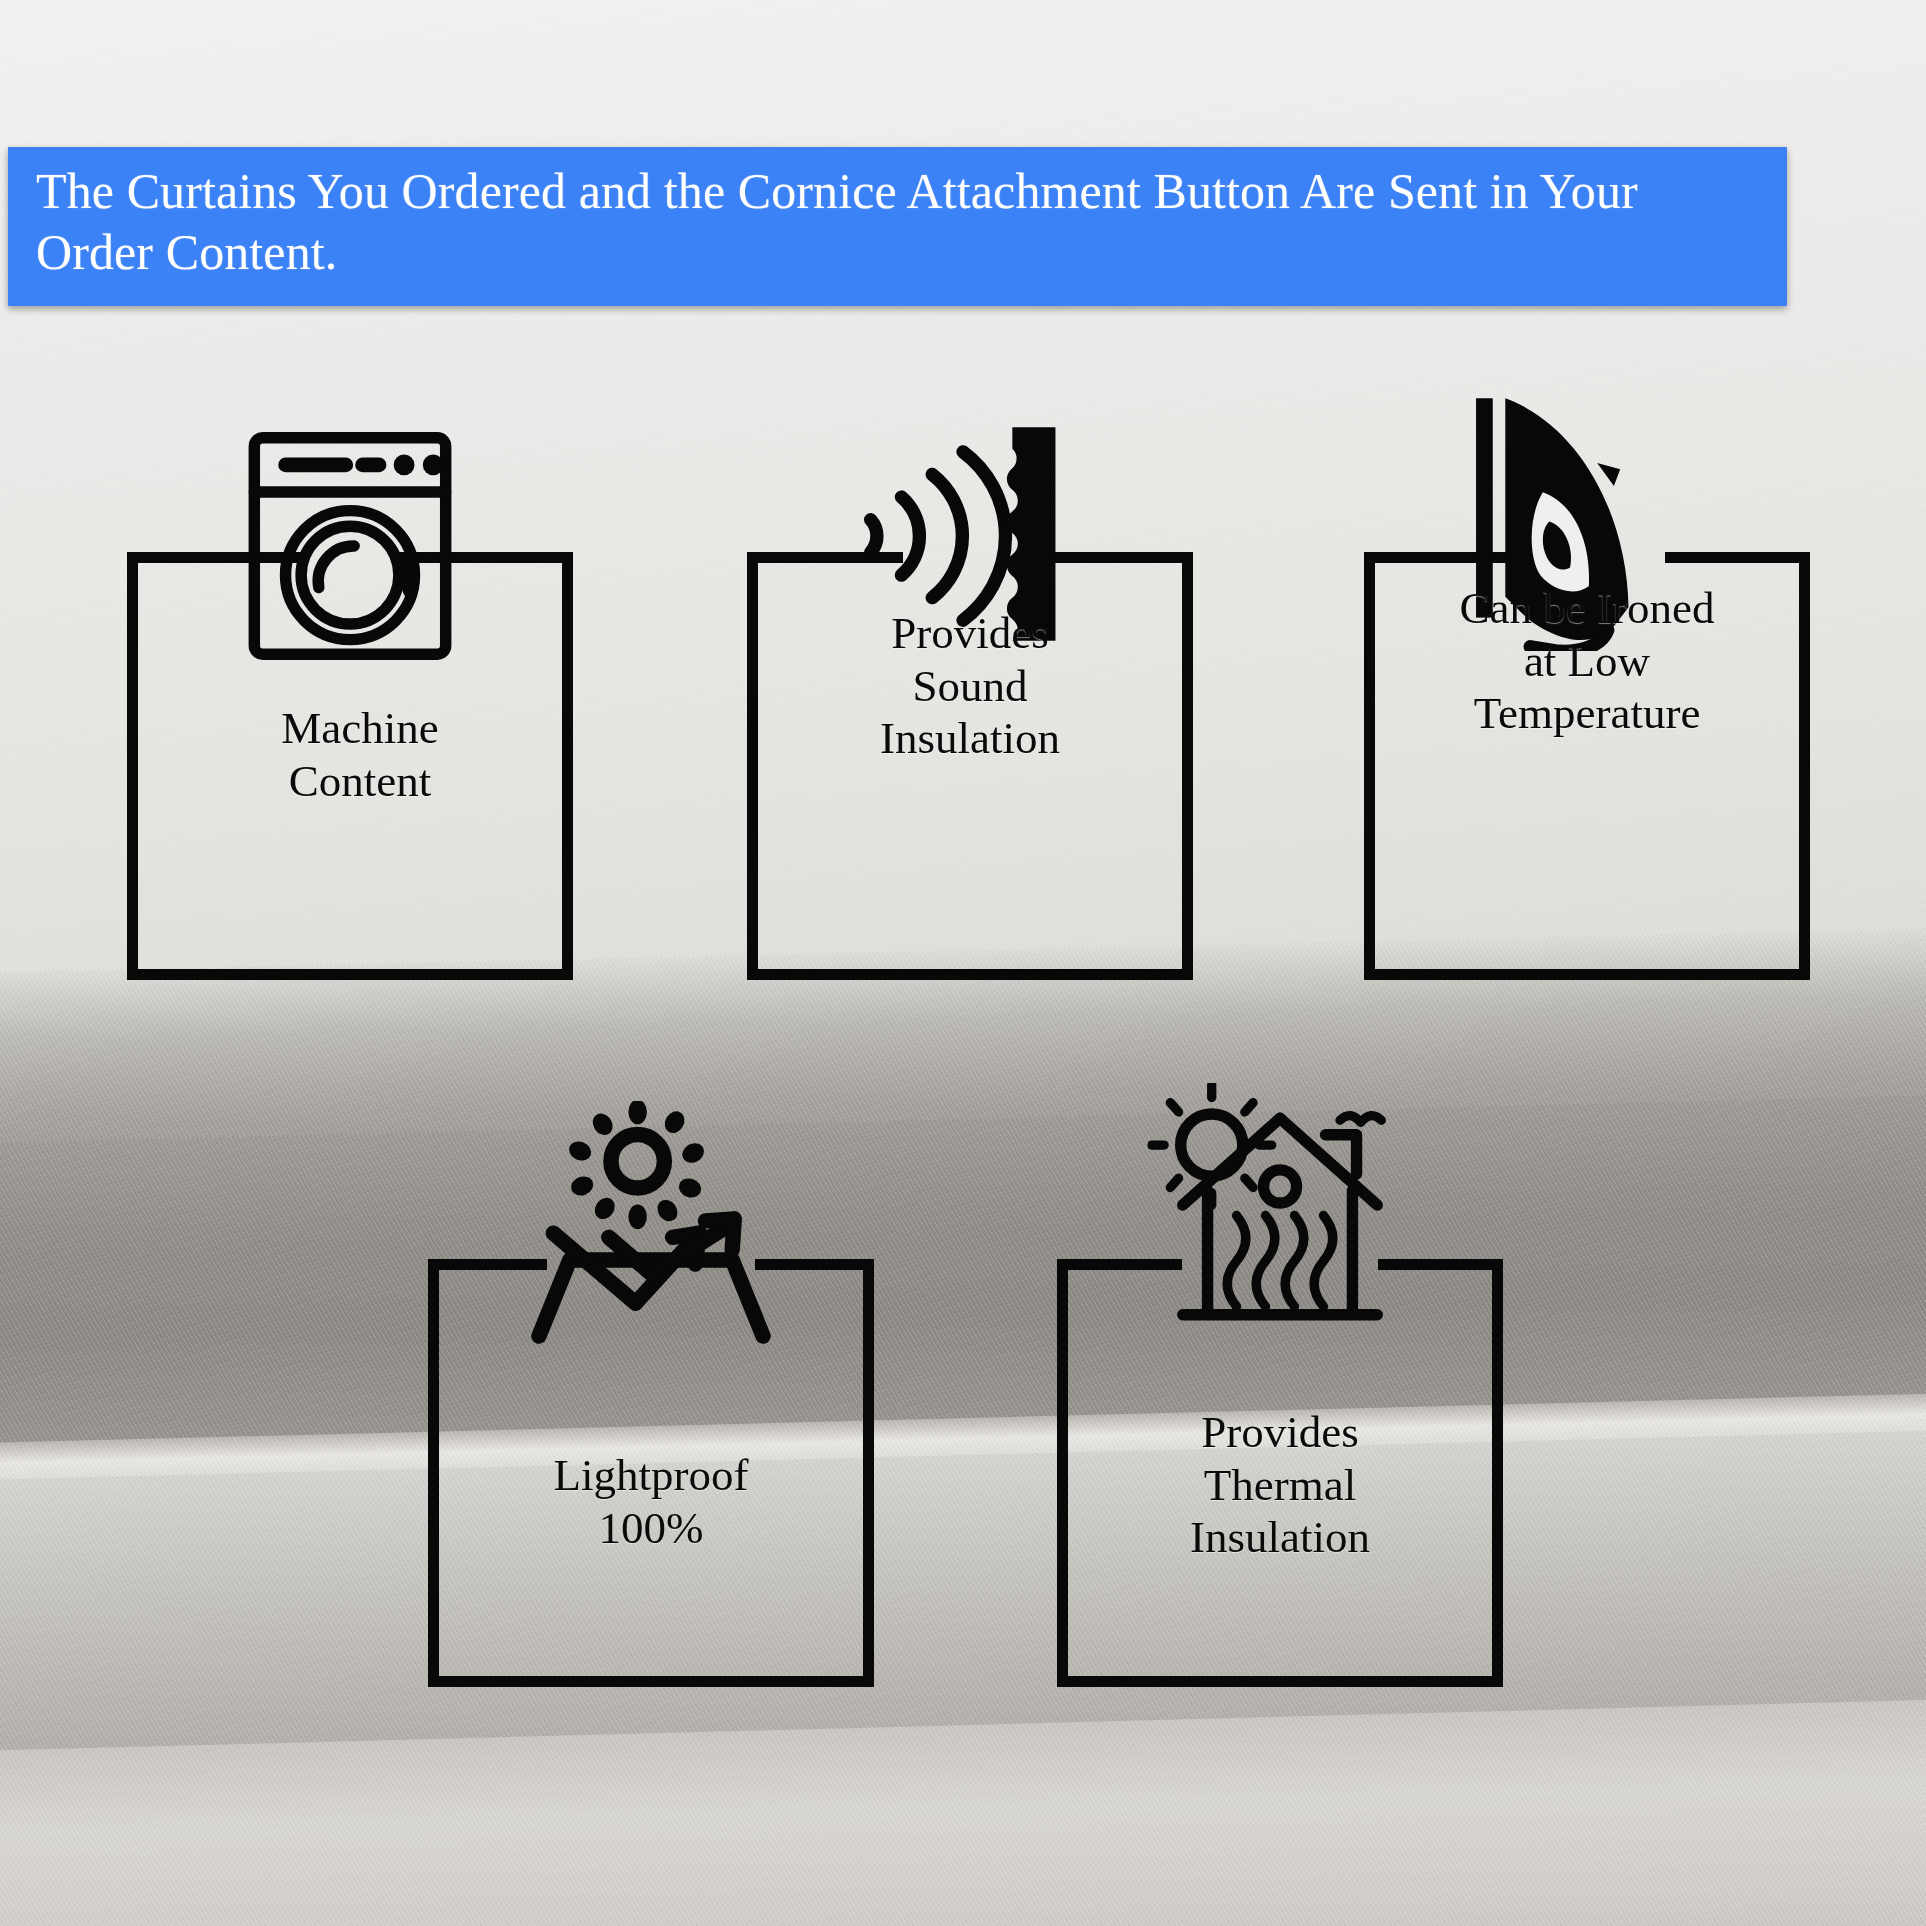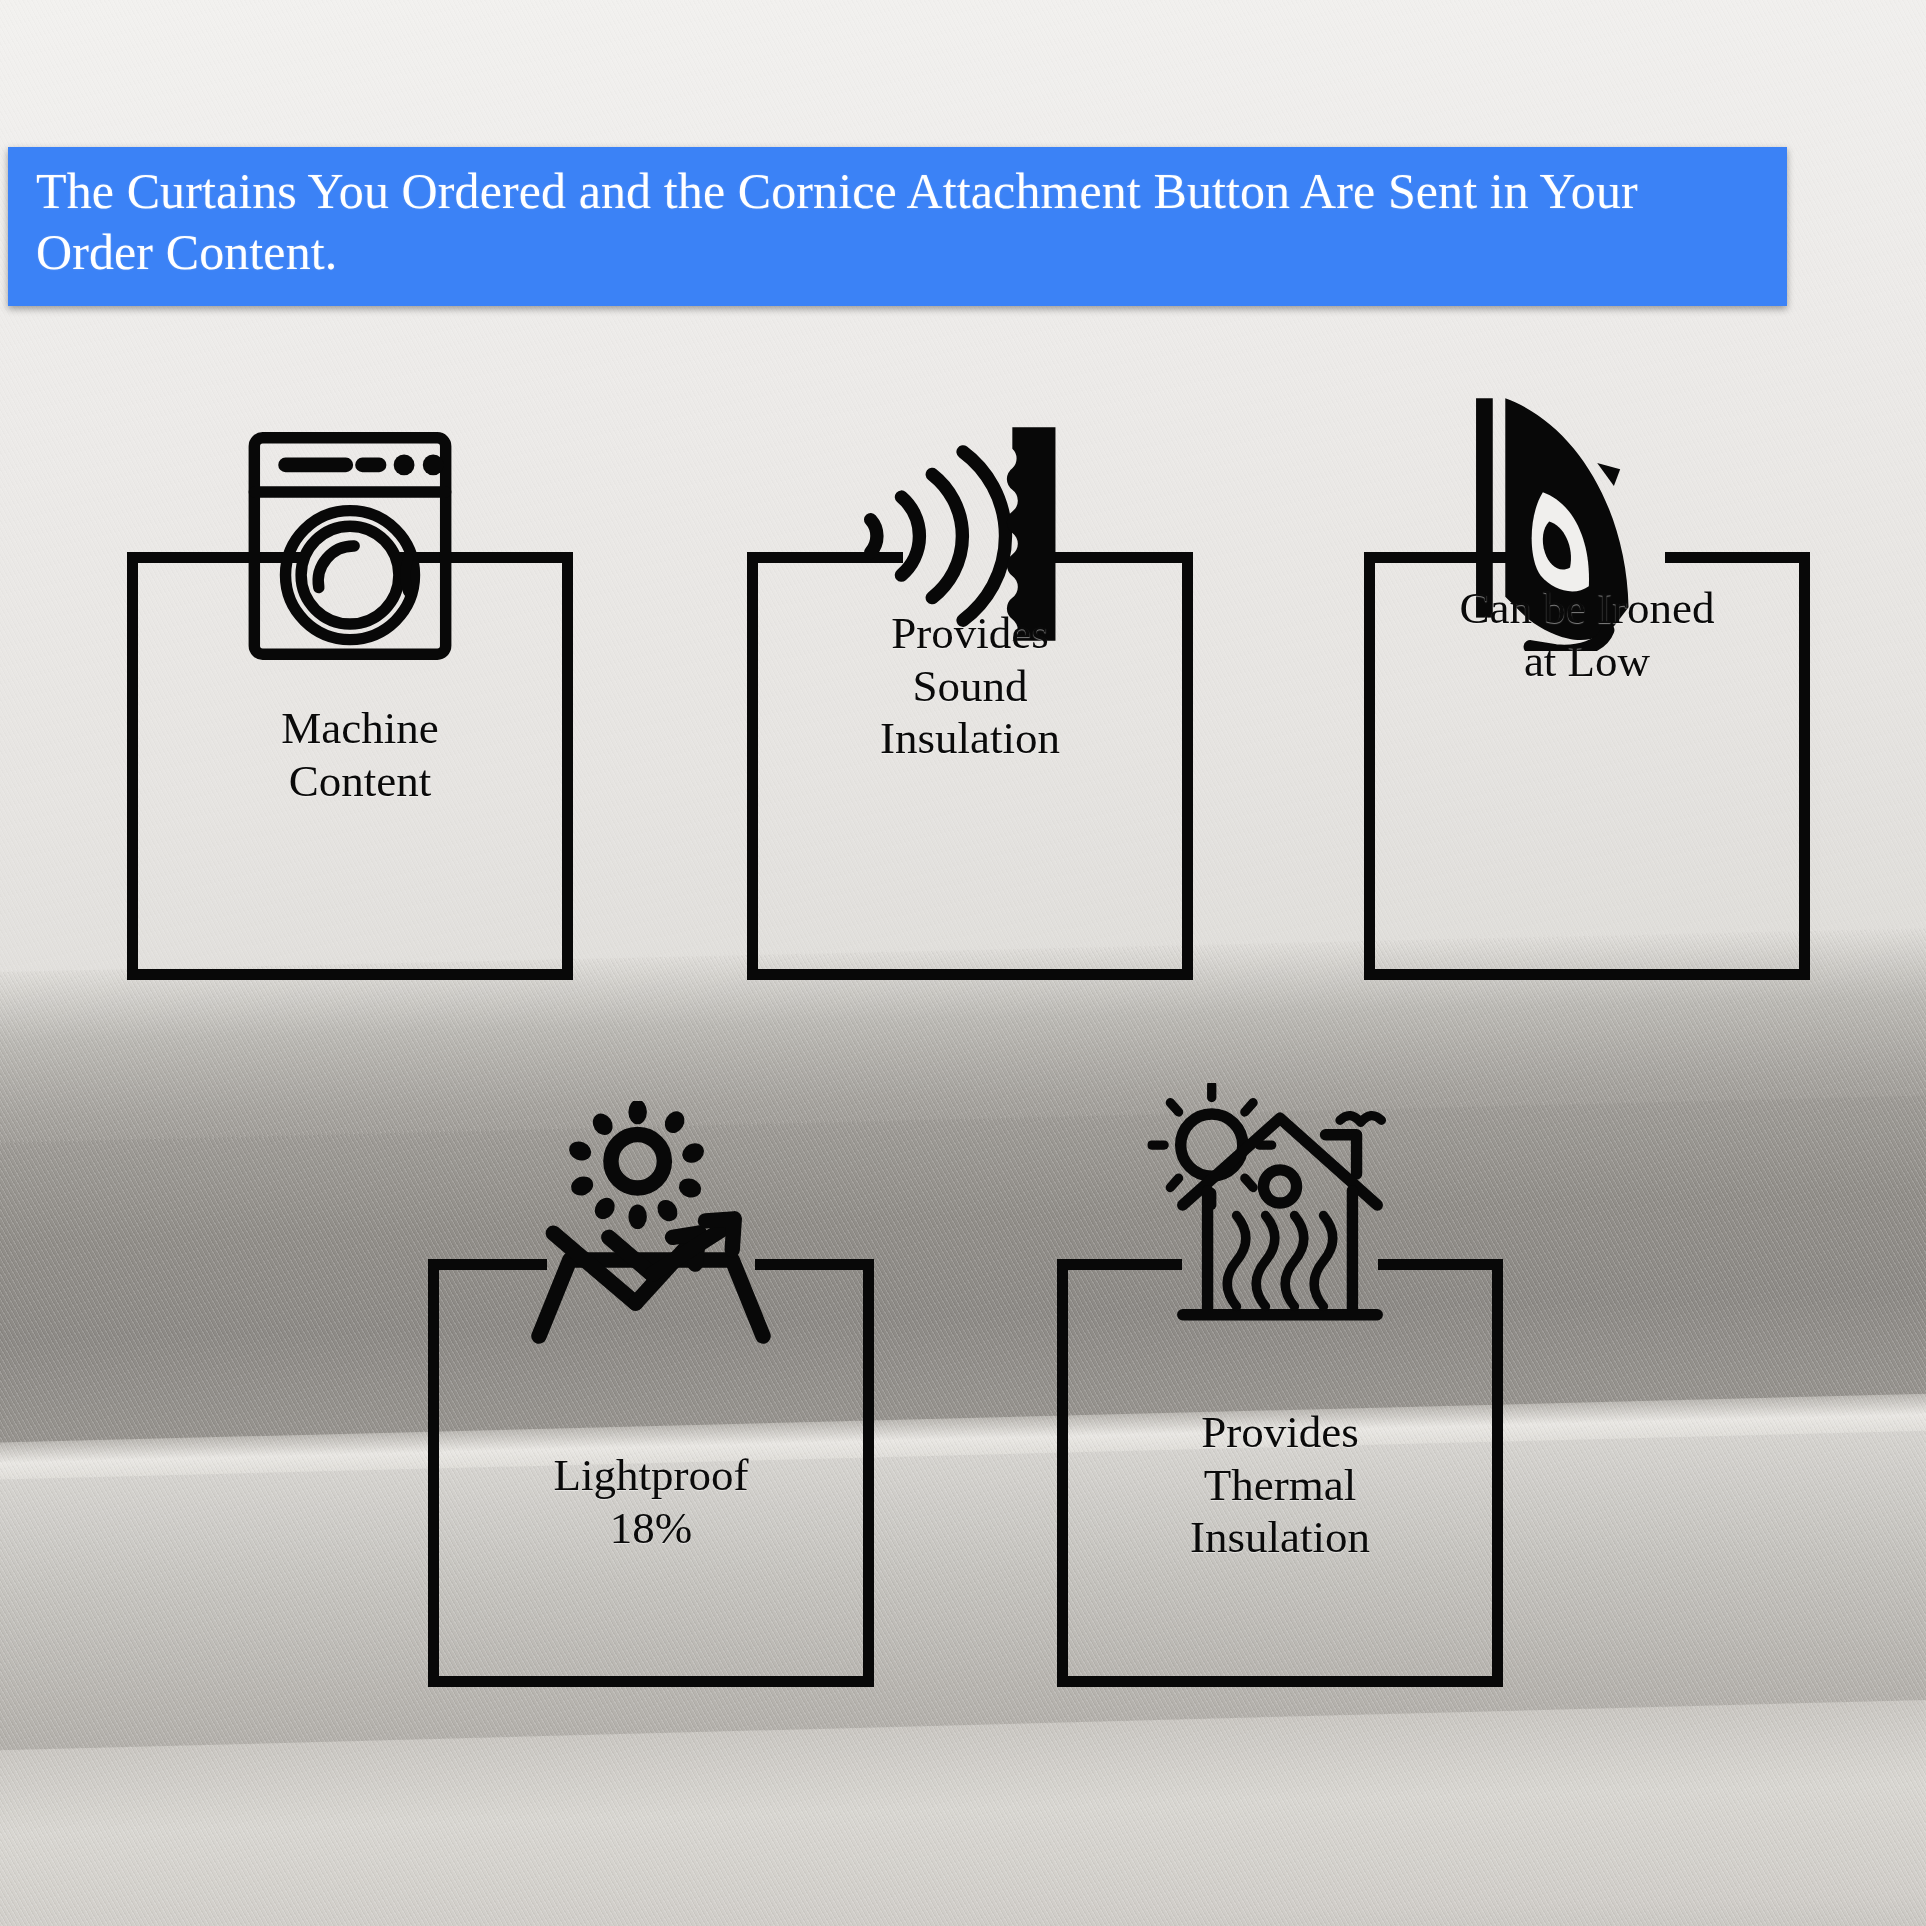--- a/index.html
+++ b/index.html
@@ -192,20 +192,21 @@
         <path d="M86 124 C100 128 110 148 106 168
                  C96 174 86 166 82 154 C78 142 80 130 86 124 Z" fill="#080808"></path>
         <path d="M132 68 l22 6 -6 16 Z" fill="#080808"></path>
         <path d="M142 228 C136 244 114 250 92 248 L68 244" stroke="#080808" stroke-width="13" stroke-linecap="round" fill="none"></path>
       </svg>
     </div>
 
     <div class="card-label" style="top:30px;">
       <span>Can be Ironed</span>
       <span>at Low</span>
+      <span>Temperature</span>
     </div>
   </div>
 
   <div class="card" style="left:428px;top:1259px;width:446px;height:428px;">
     <div class="frame">
       <i style="left:0;top:0;width:119px;height:11px;"></i>
       <i style="right:0;top:0;width:119px;height:11px;"></i>
       <i style="left:0;top:0;width:11px;height:428px;"></i>
       <i style="right:0;top:0;width:11px;height:428px;"></i>
       <i style="left:0;bottom:0;width:446px;height:11px;"></i>
@@ -236,21 +237,21 @@
 
         <path d="M110 196 L172 128"></path>
         <path d="M146 132 L172 128 L168 158"></path>
         <path d="M126 168 L204 118"></path>
         <path d="M178 116 L206 114 L204 144"></path>
       </svg>
     </div>
 
     <div class="card-label" style="top:190px;font-family:Liberation Serif, serif;">
       <span>Lightproof</span>
-      <span>18%</span>
+      <span>100%</span>
     </div>
   </div>
 
   <div class="card" style="left:1057px;top:1259px;width:446px;height:428px;">
     <div class="frame">
       <i style="left:0;top:0;width:125px;height:11px;"></i>
       <i style="right:0;top:0;width:125px;height:11px;"></i>
       <i style="left:0;top:0;width:11px;height:428px;"></i>
       <i style="right:0;top:0;width:11px;height:428px;"></i>
       <i style="left:0;bottom:0;width:446px;height:11px;"></i>

